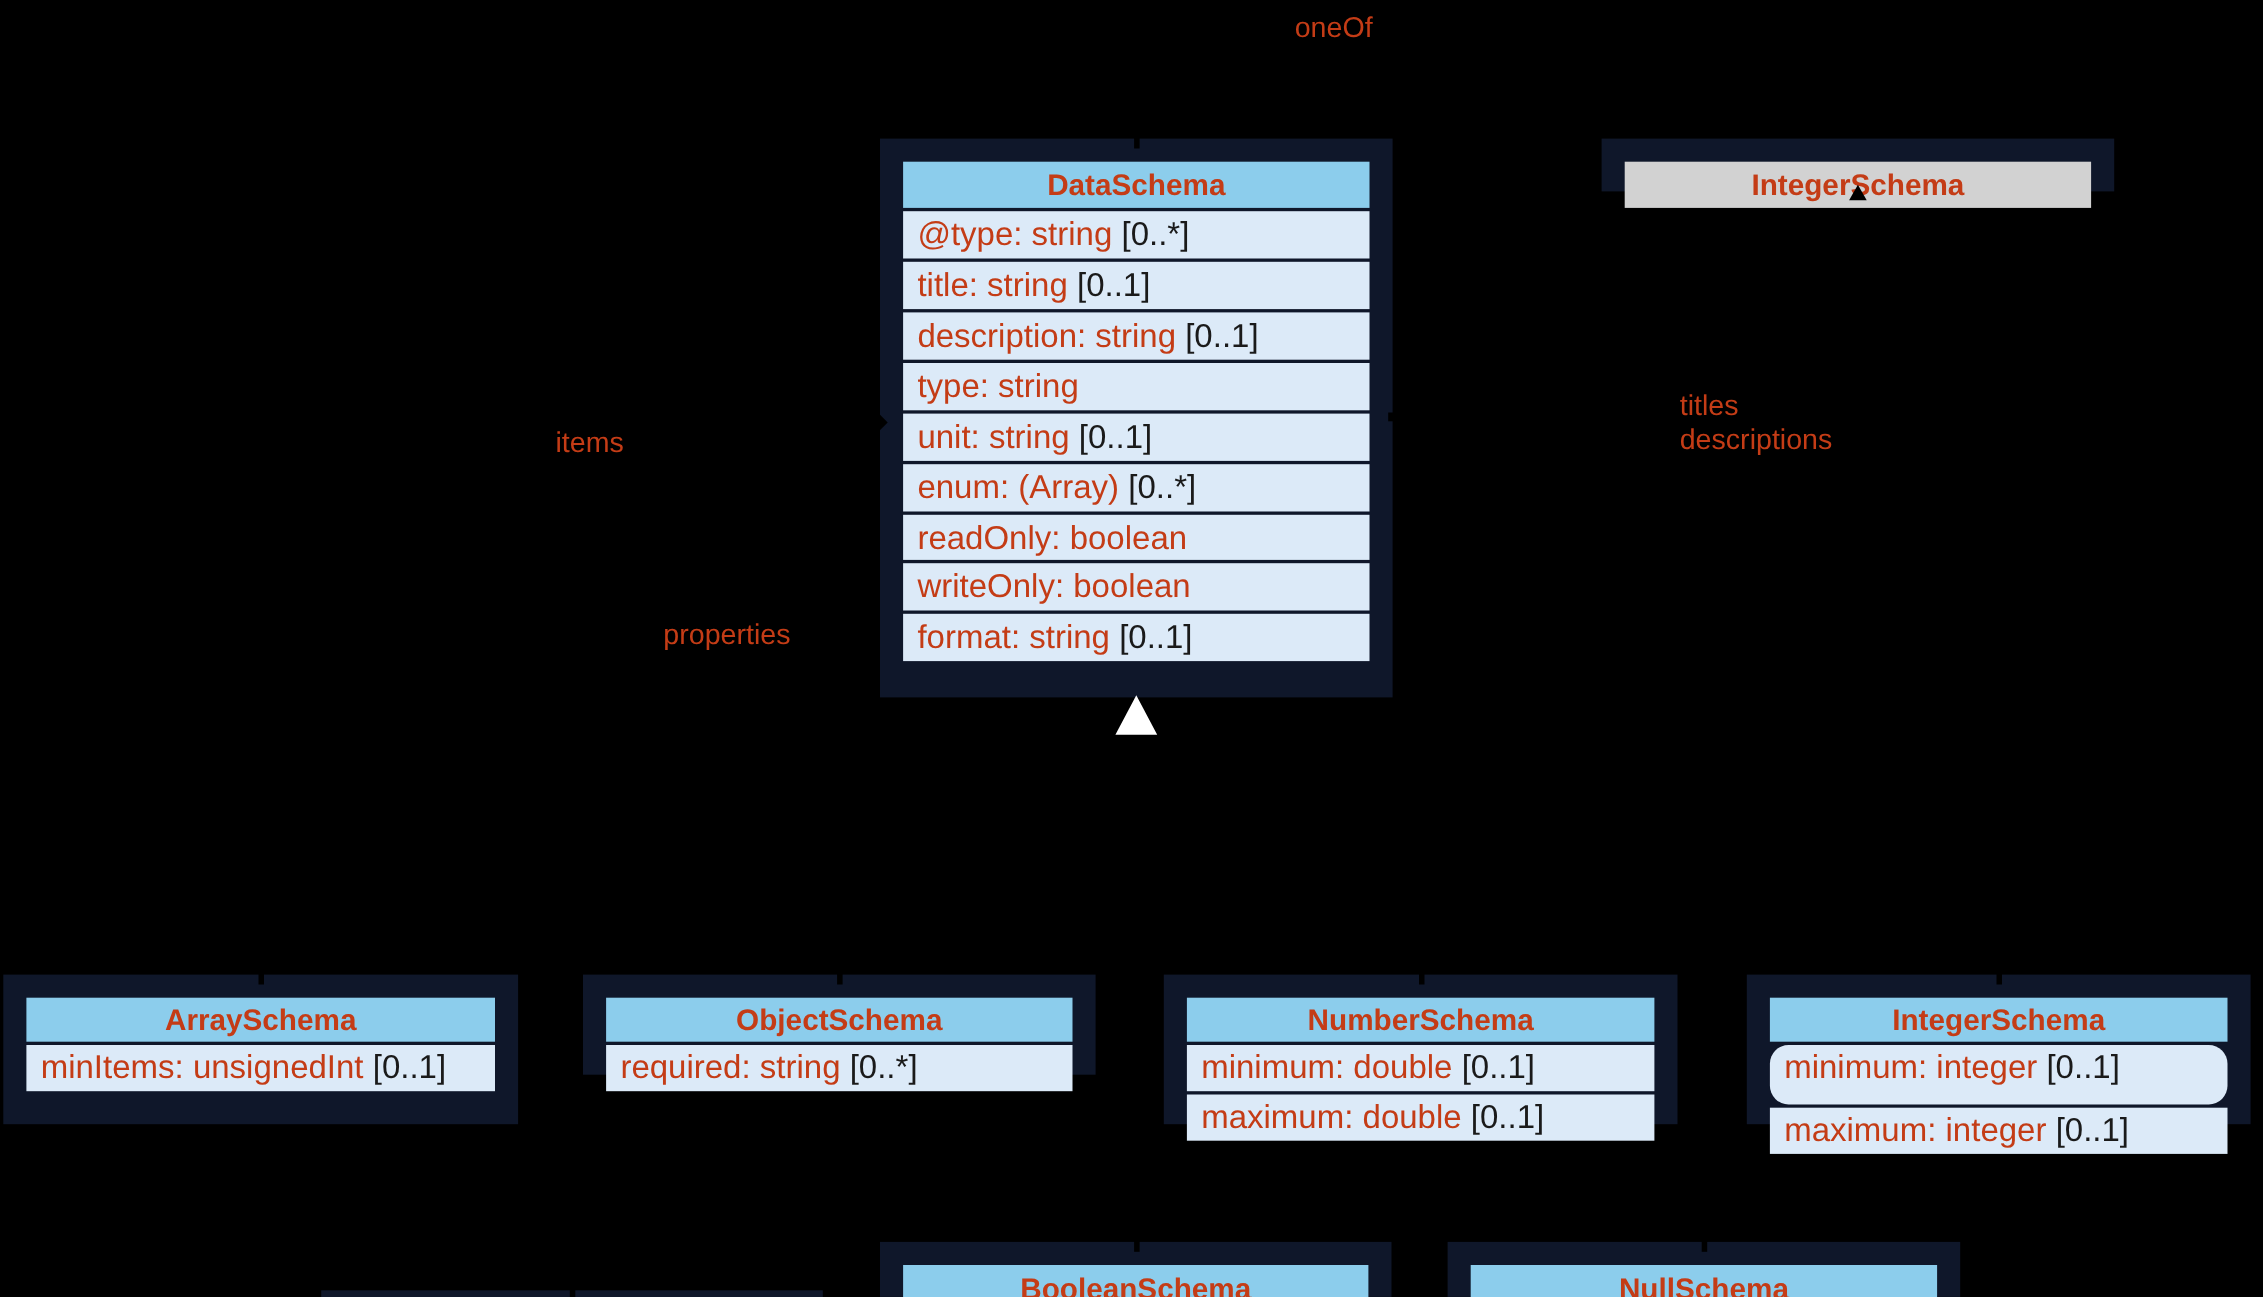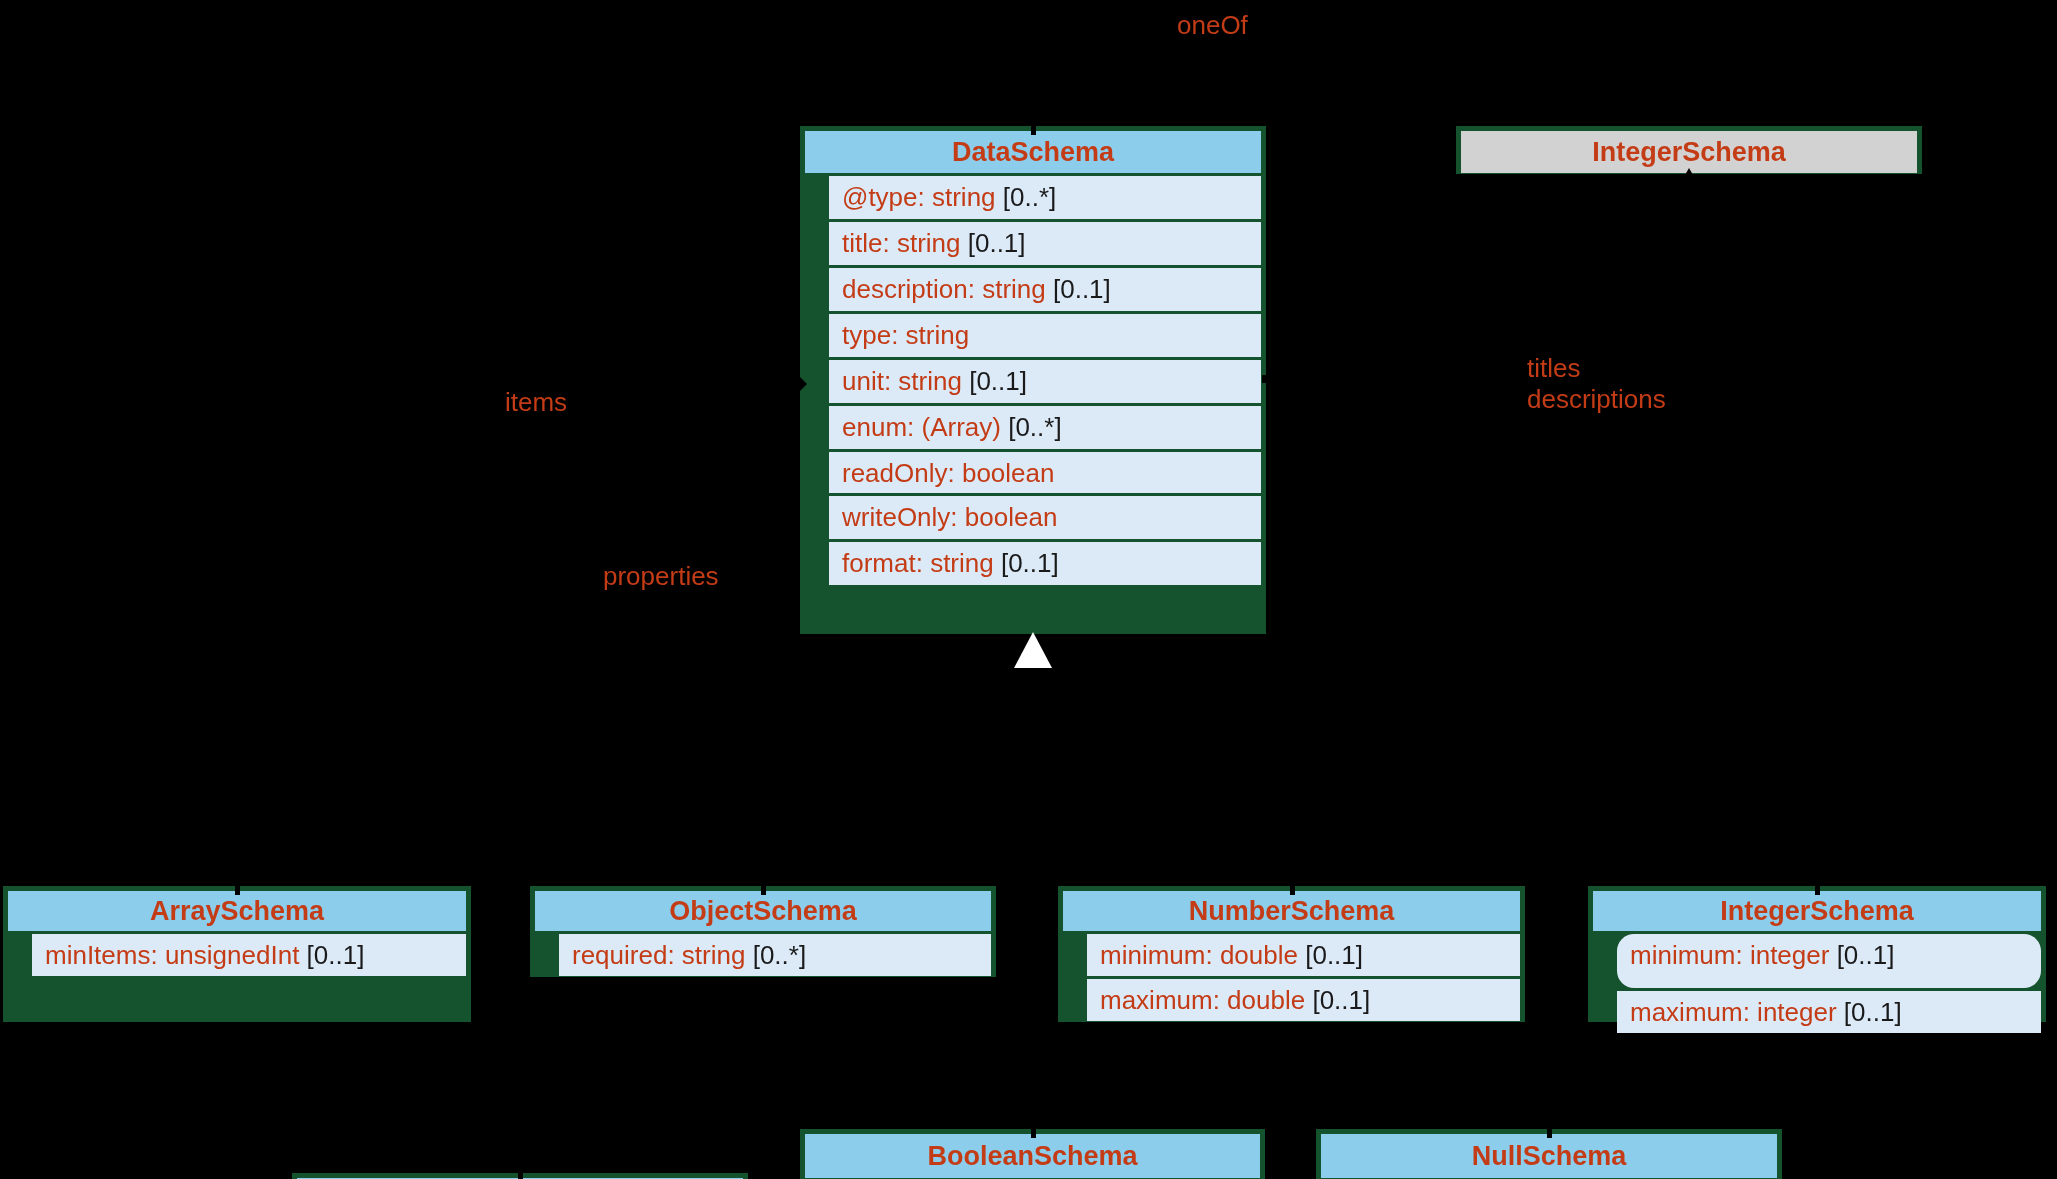--- a/index.html
+++ b/index.html
@@ -12,38 +12,37 @@
   }
   .edge-label{
     position:absolute;
     font-size:26px;
     line-height:30px;
     white-space:pre;
     color:var(--accent);
   }
   .cbox{
     position:absolute;
-    background:#14532d;
-    padding:5px;
+    background:#0f172a;
+    padding:21px;
     box-sizing:border-box;
   }
   .chead{
     position:relative;
     text-align:center;
     font-weight:bold;
     font-size:27px;
     color:var(--accent);
   }
   .crow{
     margin-top:3px;
-    font-size:26px;
+    font-size:30px;
     padding-left:13px;
     white-space:pre;
     overflow:hidden;
-    margin-left:24px;
   }
   .crow .accent{color:var(--accent);}
   .crow .dark{color:#1a1a1a;}
   .notch{
     position:absolute;
     top:-1px;left:50%;
     width:5px;height:10px;
     margin-left:-2px;
     background:#000;
   }

